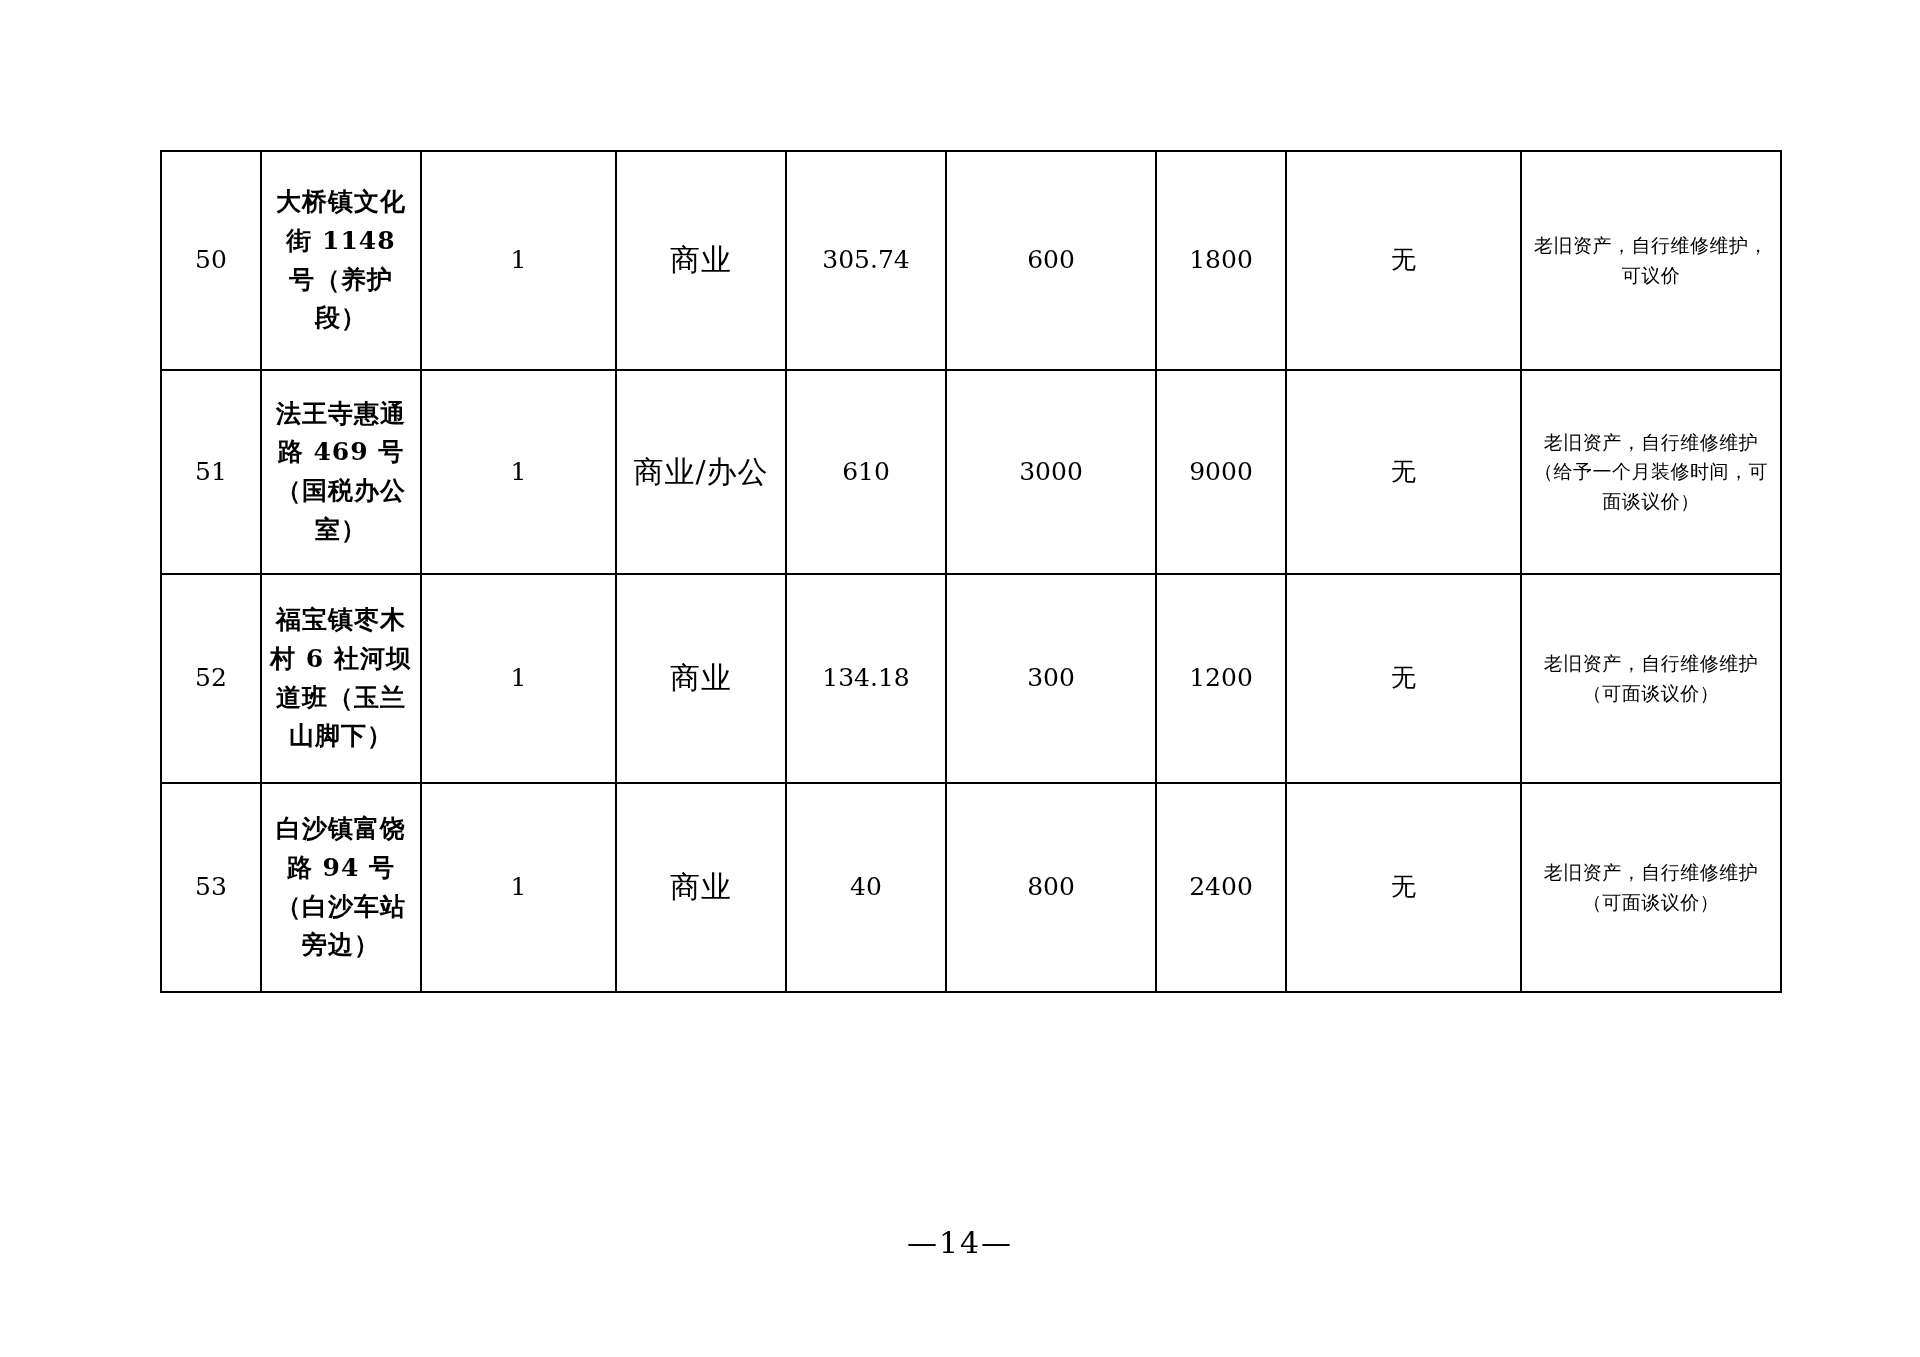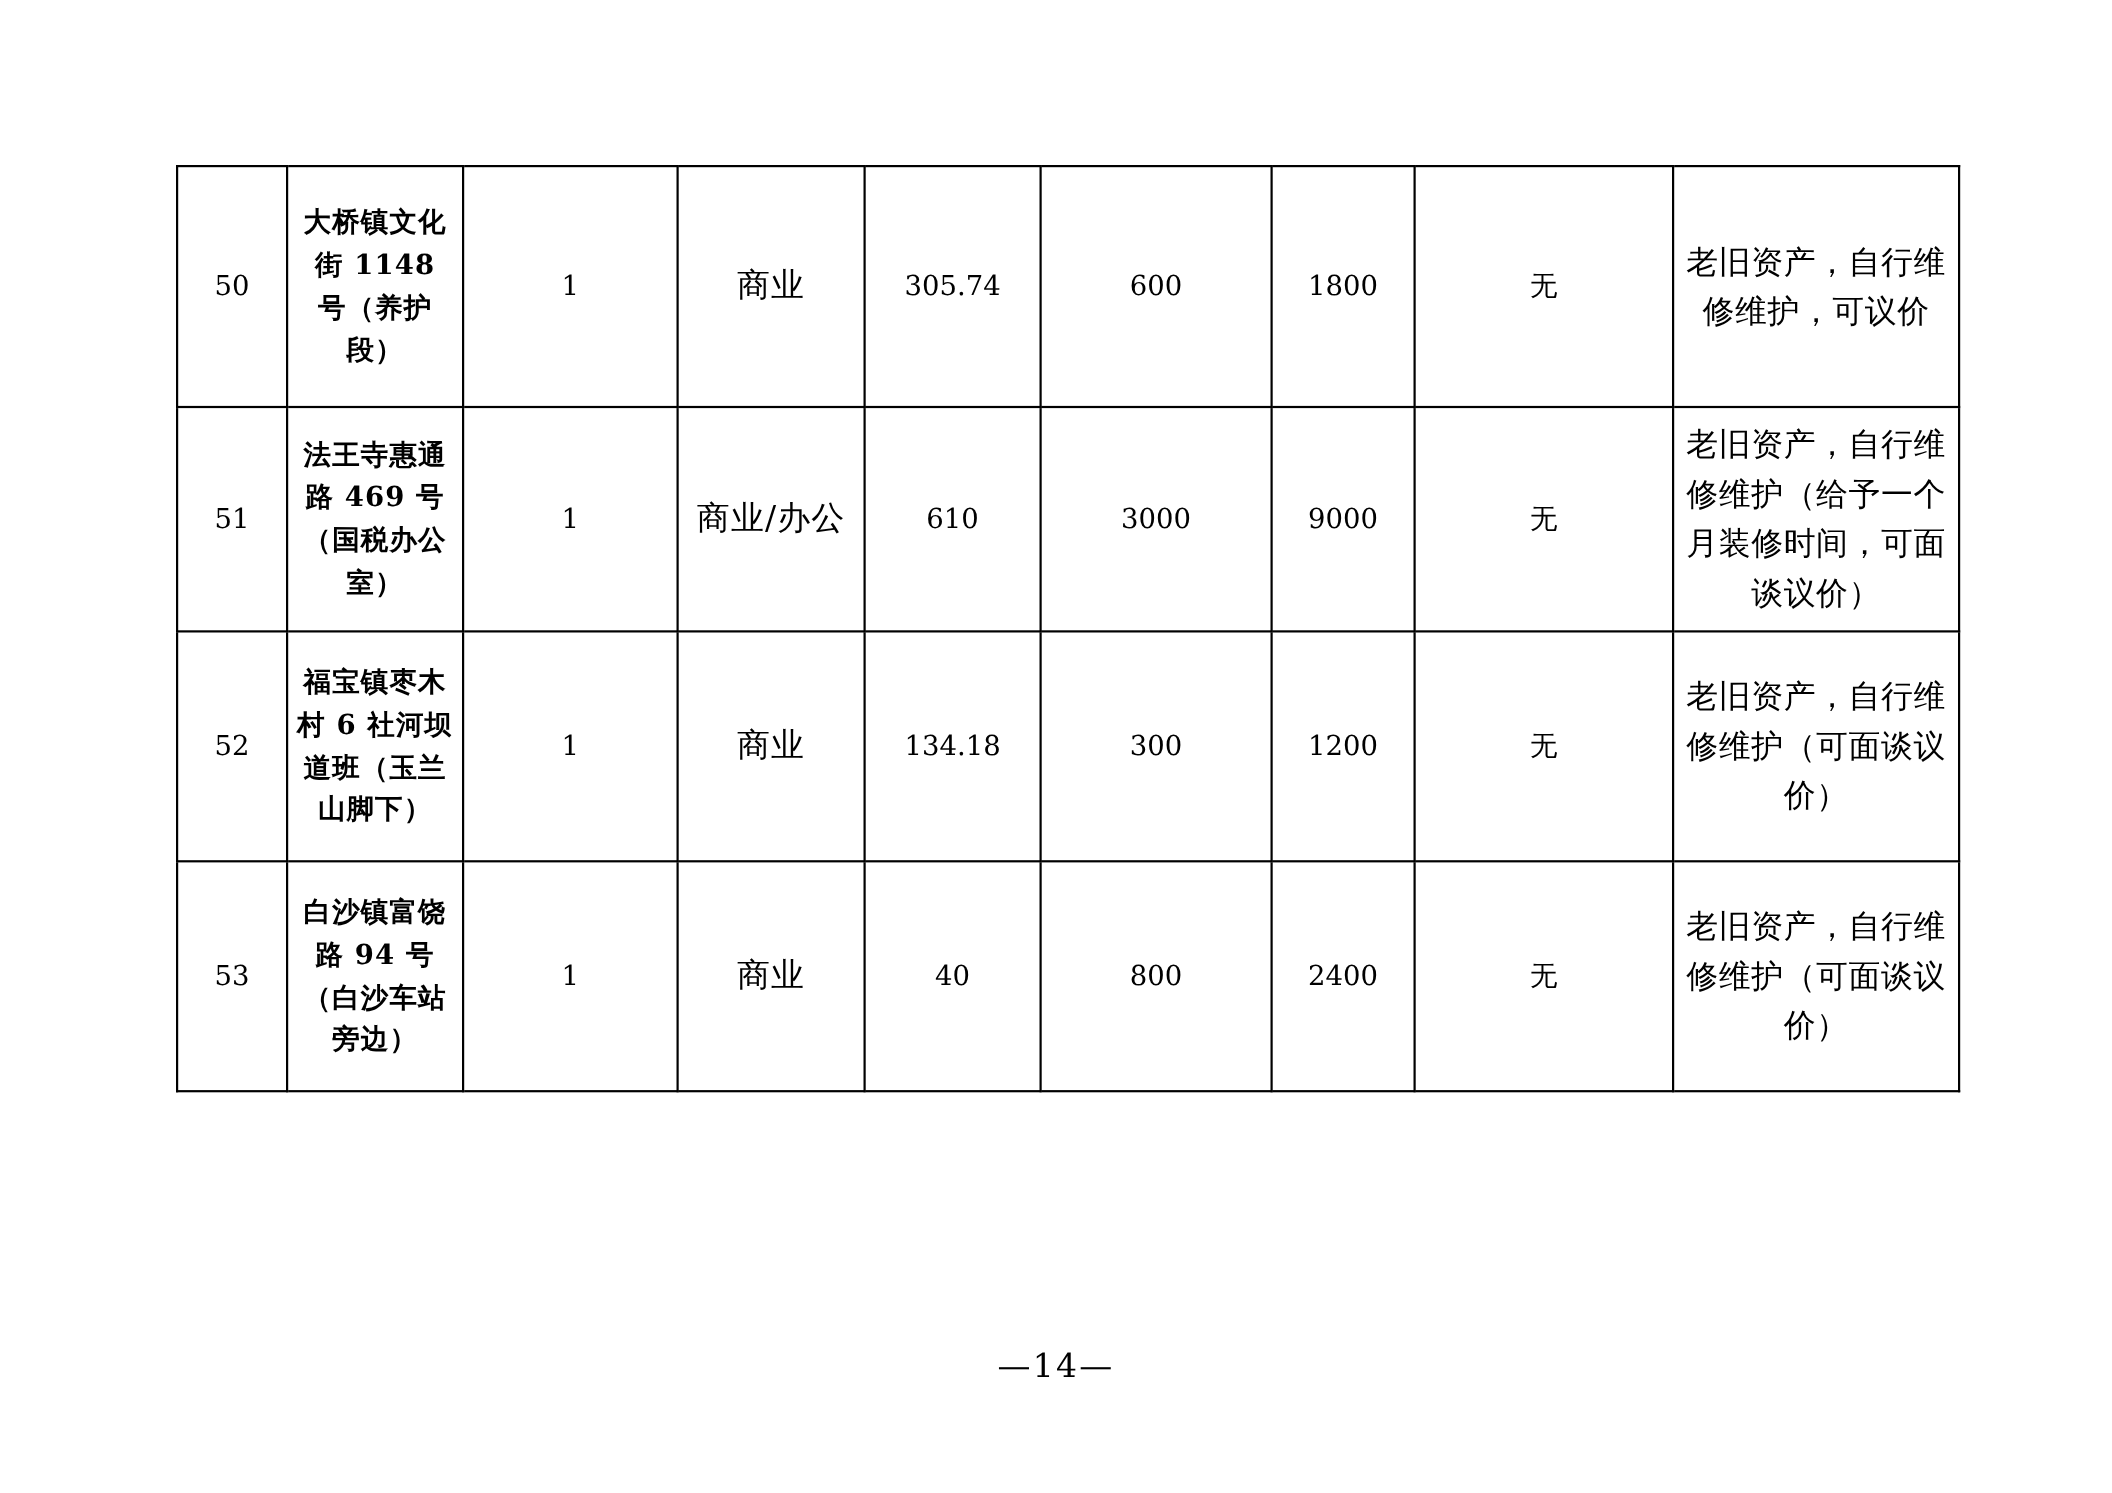--- a/index.html
+++ b/index.html
@@ -65,21 +65,21 @@
     font-size: 25px;
   }
   .cell-use {
     font-size: 30px;
     letter-spacing: 1px;
   }
   .cell-enc {
     font-size: 25px;
   }
   .cell-note {
-    font-size: 29px;
+    font-size: 19px;
     line-height: 1.7;
     letter-spacing: 0.5px;
   }
   .row-50 td { height: 205px; }
   .row-51 td { height: 190px; }
   .row-52 td { height: 195px; }
   .row-53 td { height: 195px; }
 
   .page-number {
     position: absolute;

